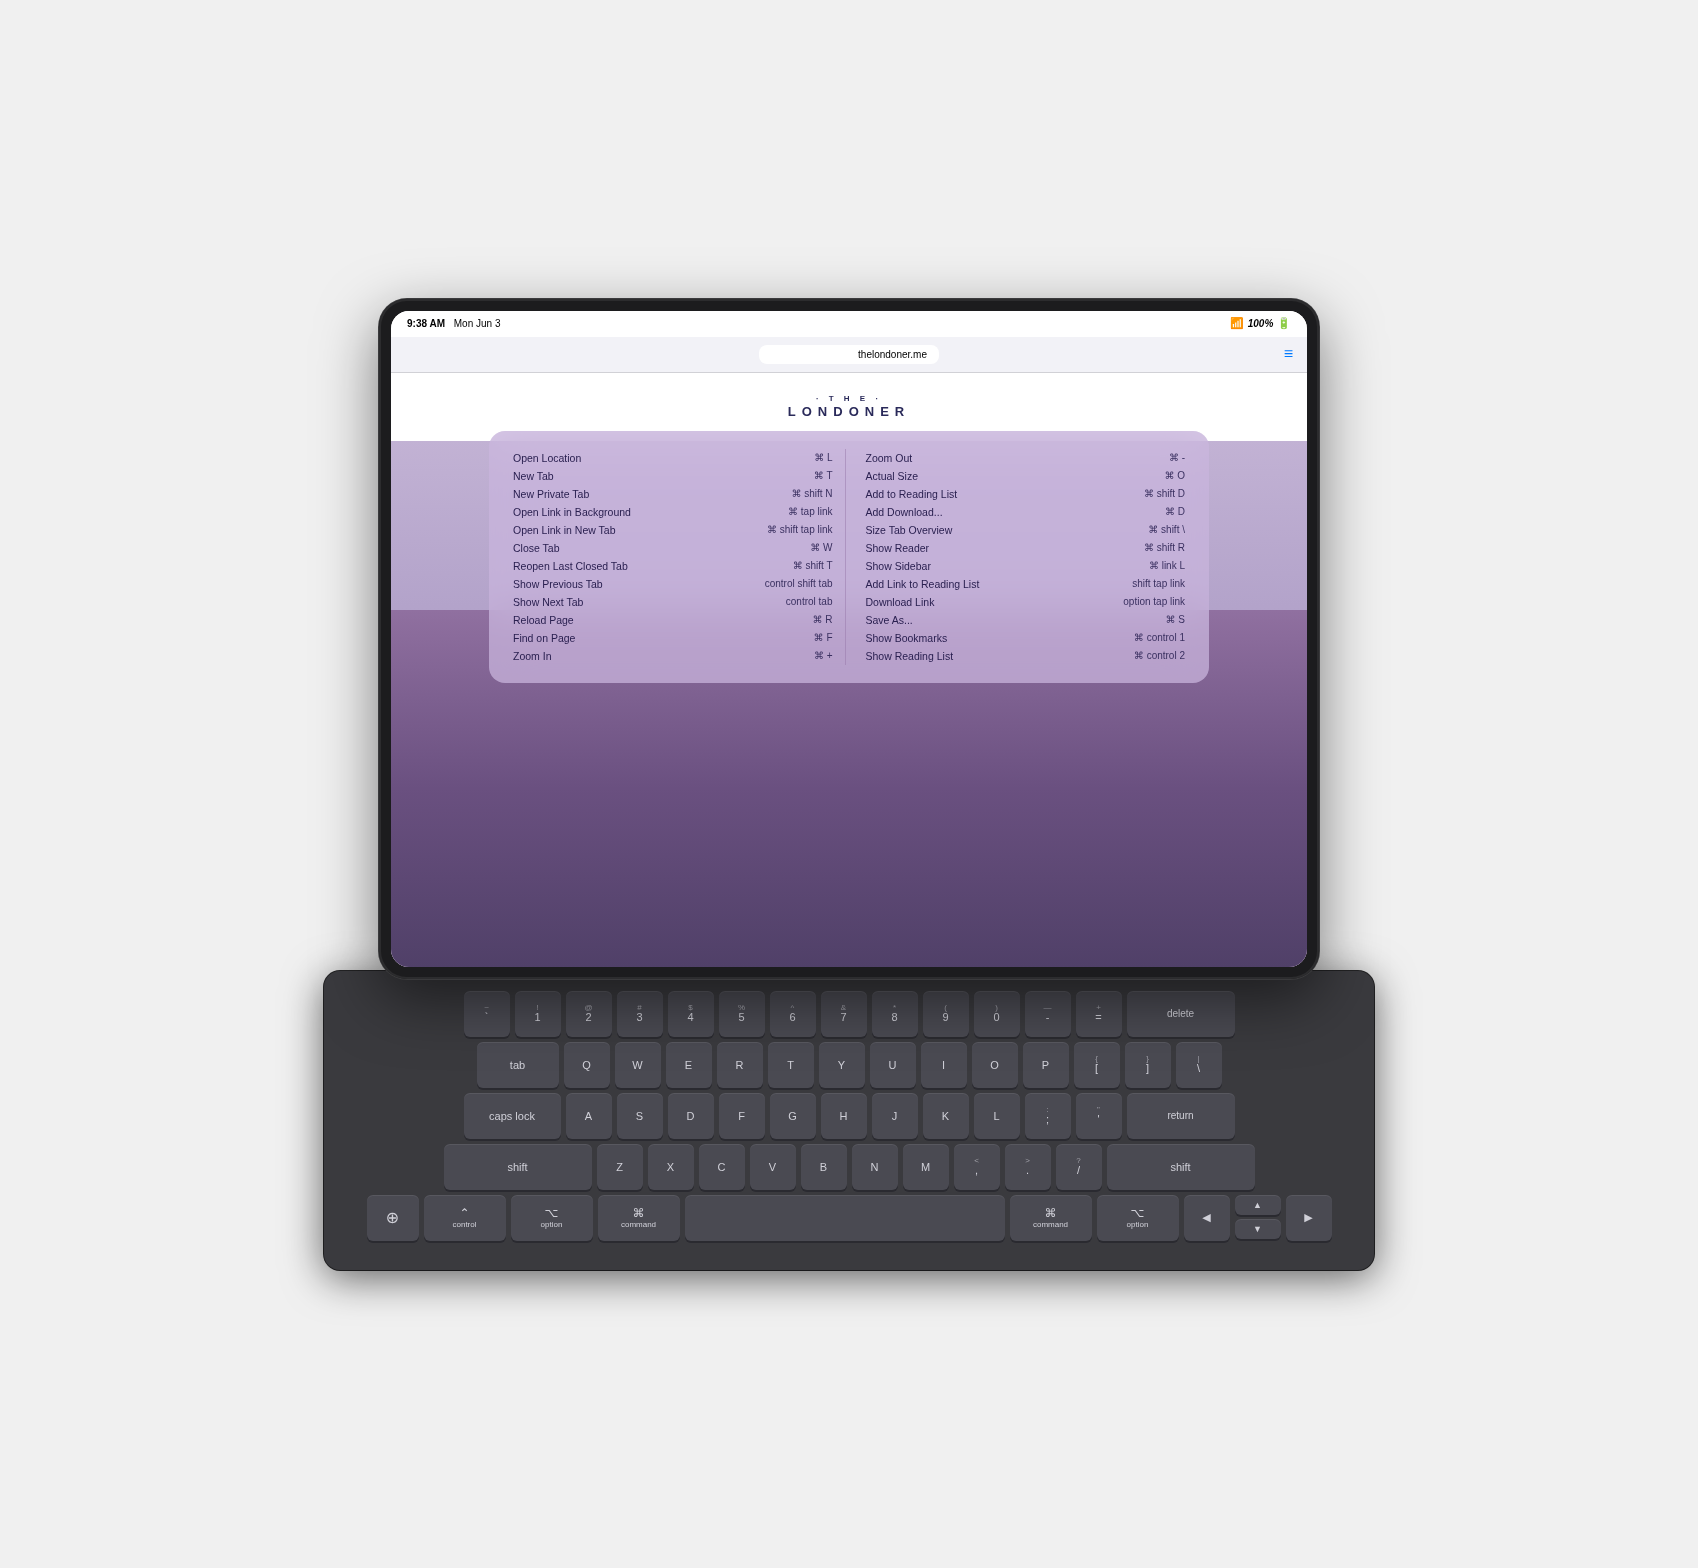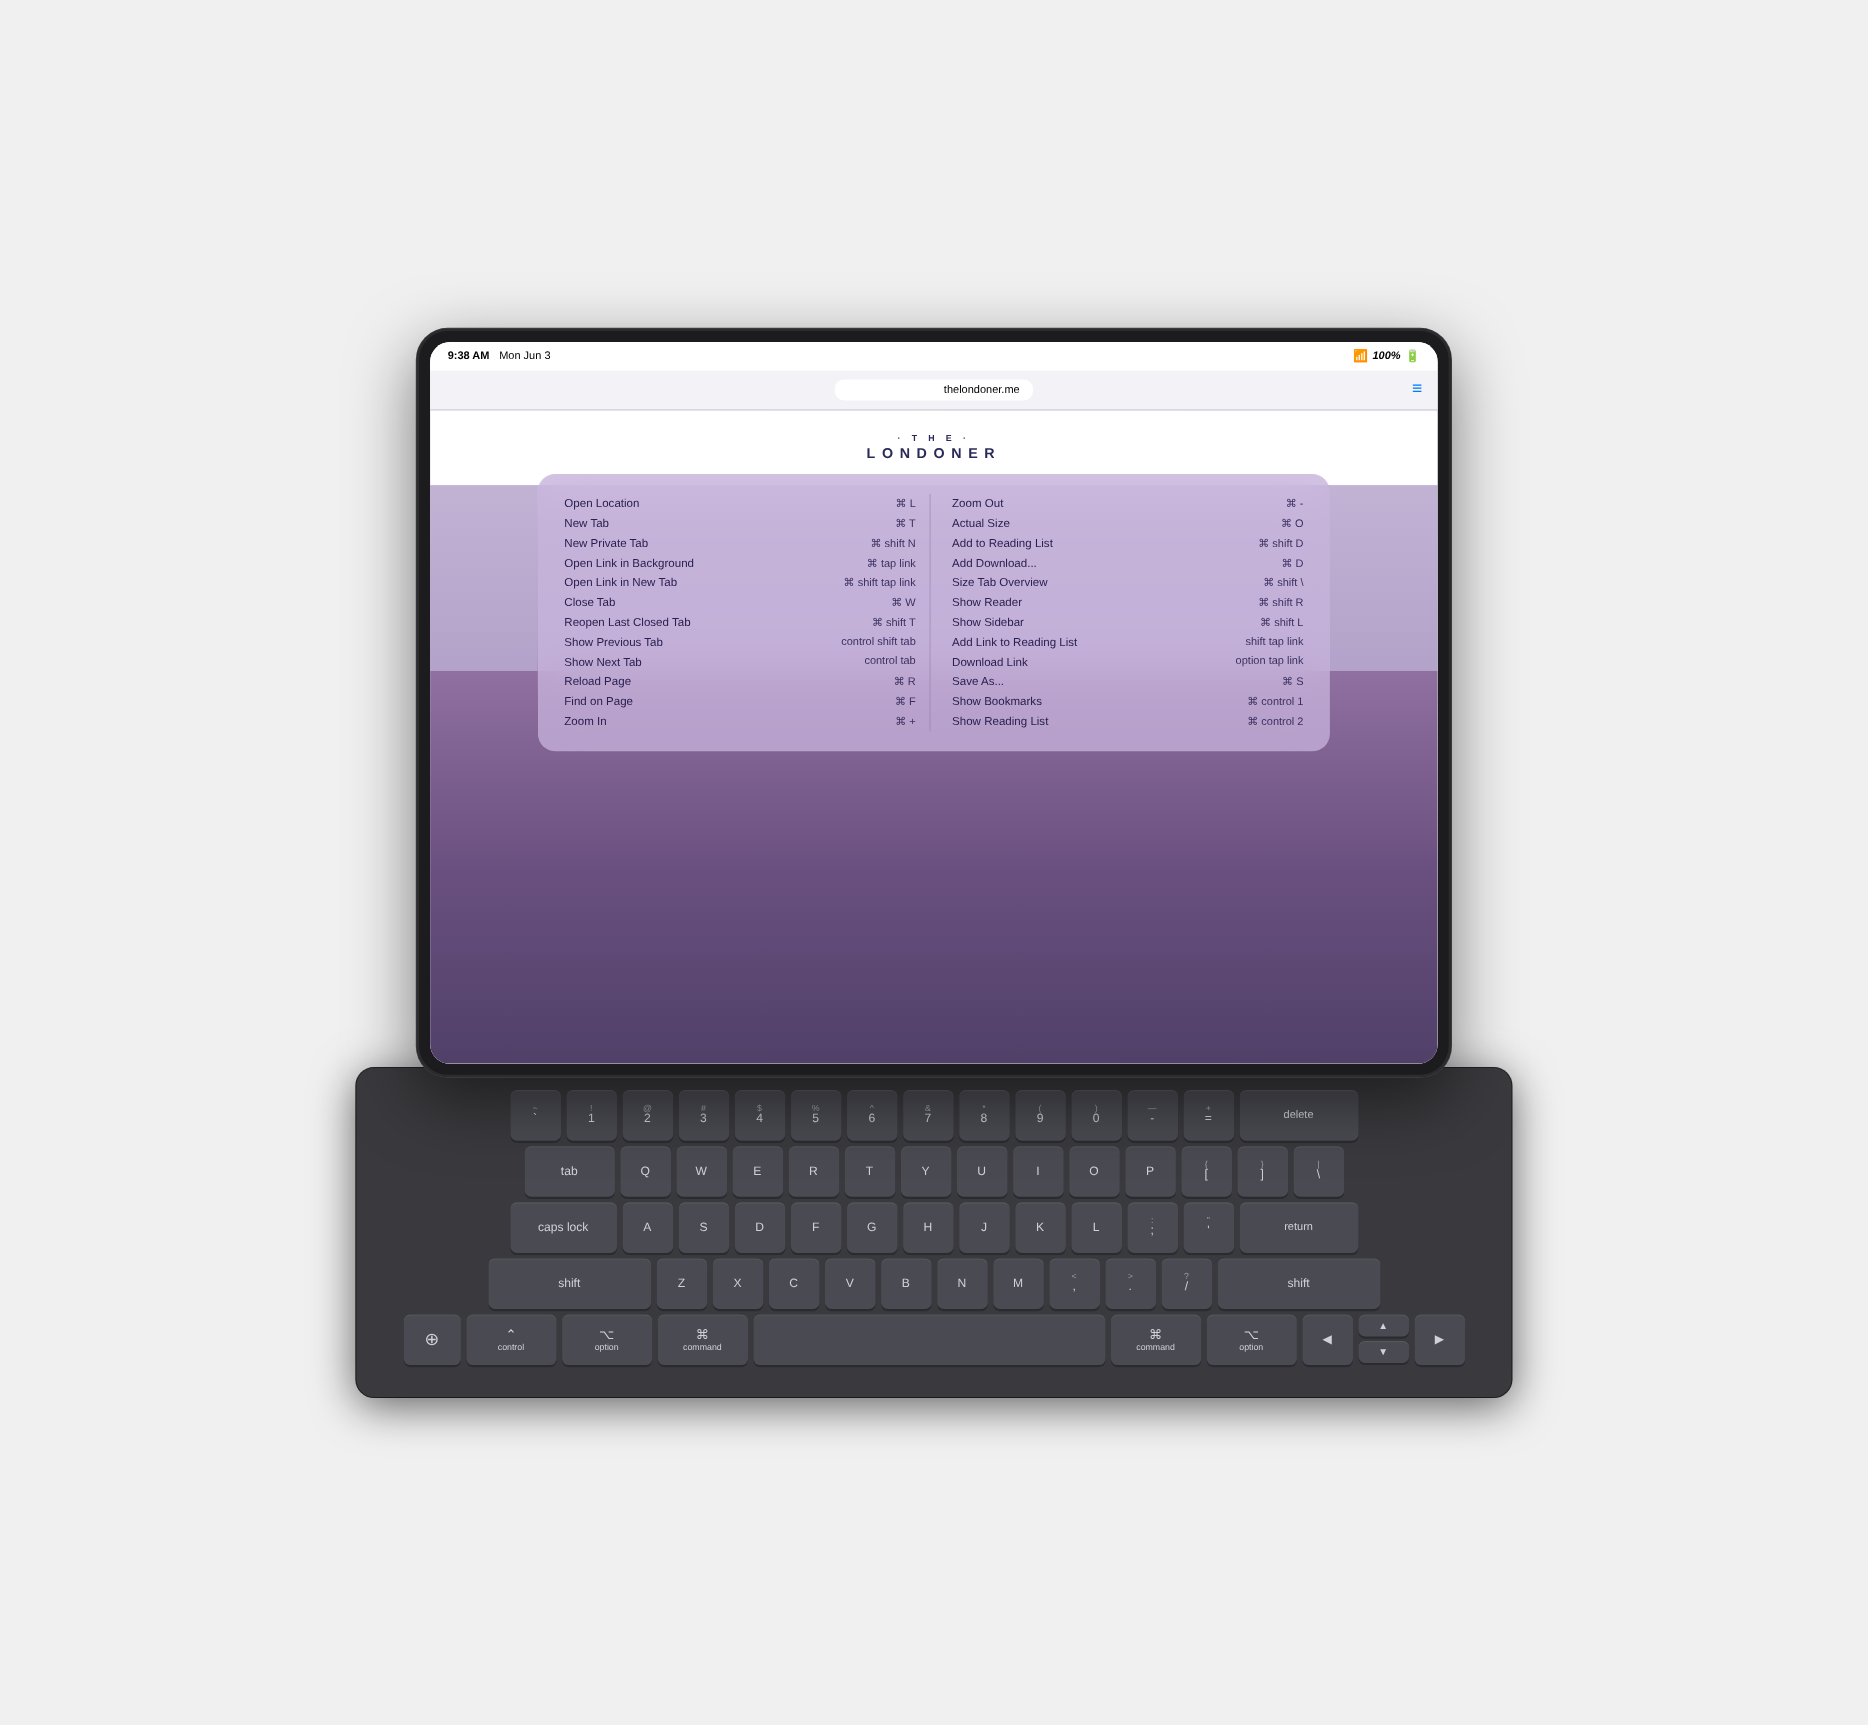--- a/index.html
+++ b/index.html
@@ -386,21 +386,21 @@
               <div class="shortcut-row">
     <span class="shortcut-action">Size Tab Overview</span>
     <span class="shortcut-key">⌘ shift \</span>
   </div>
               <div class="shortcut-row">
     <span class="shortcut-action">Show Reader</span>
     <span class="shortcut-key">⌘ shift R</span>
   </div>
               <div class="shortcut-row">
     <span class="shortcut-action">Show Sidebar</span>
-    <span class="shortcut-key">⌘ shift L</span>
+    <span class="shortcut-key">⌘ link L</span>
   </div>
               <div class="shortcut-row">
     <span class="shortcut-action">Add Link to Reading List</span>
     <span class="shortcut-key">shift tap link</span>
   </div>
               <div class="shortcut-row">
     <span class="shortcut-action">Download Link</span>
     <span class="shortcut-key">option tap link</span>
   </div>
               <div class="shortcut-row">

